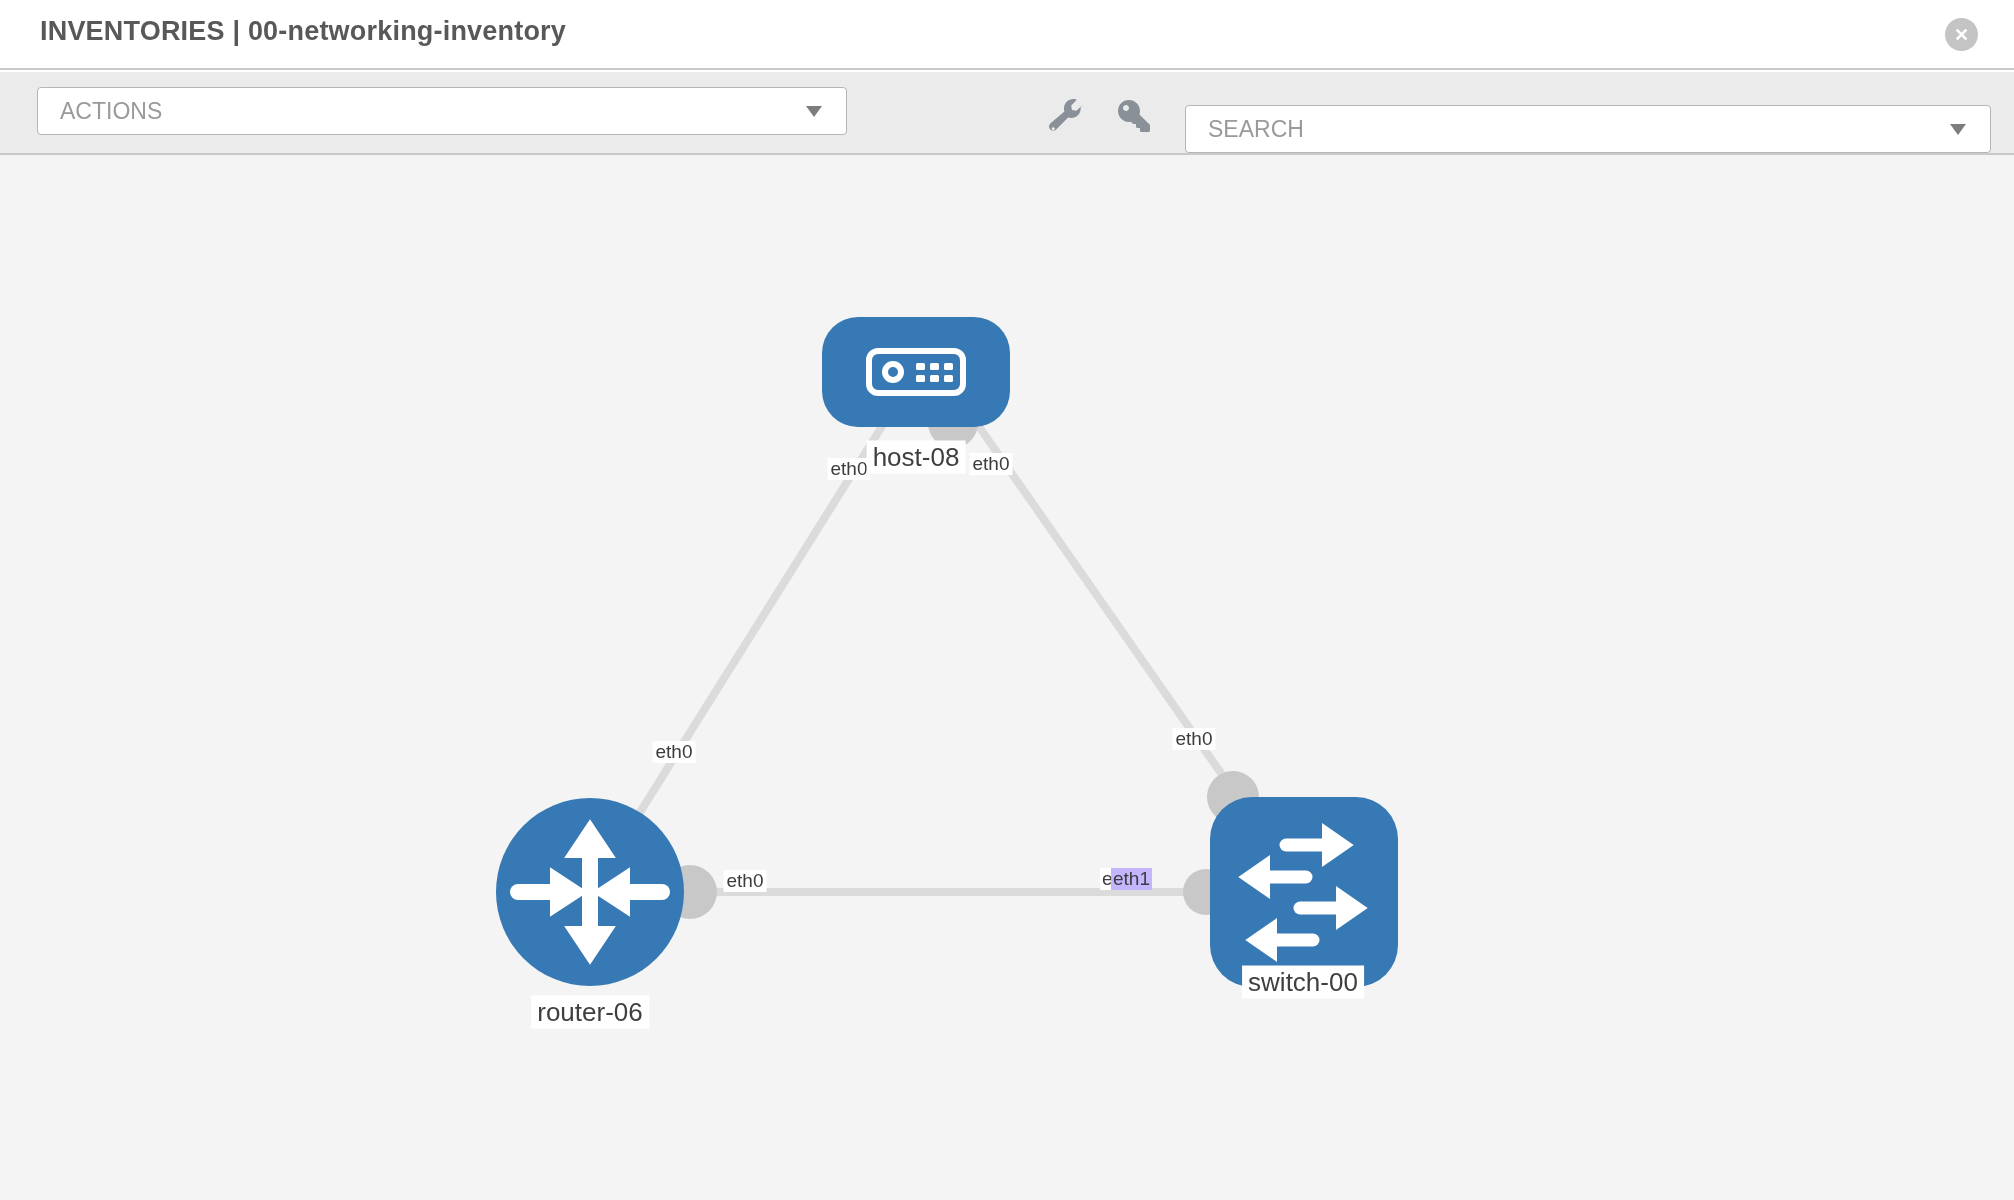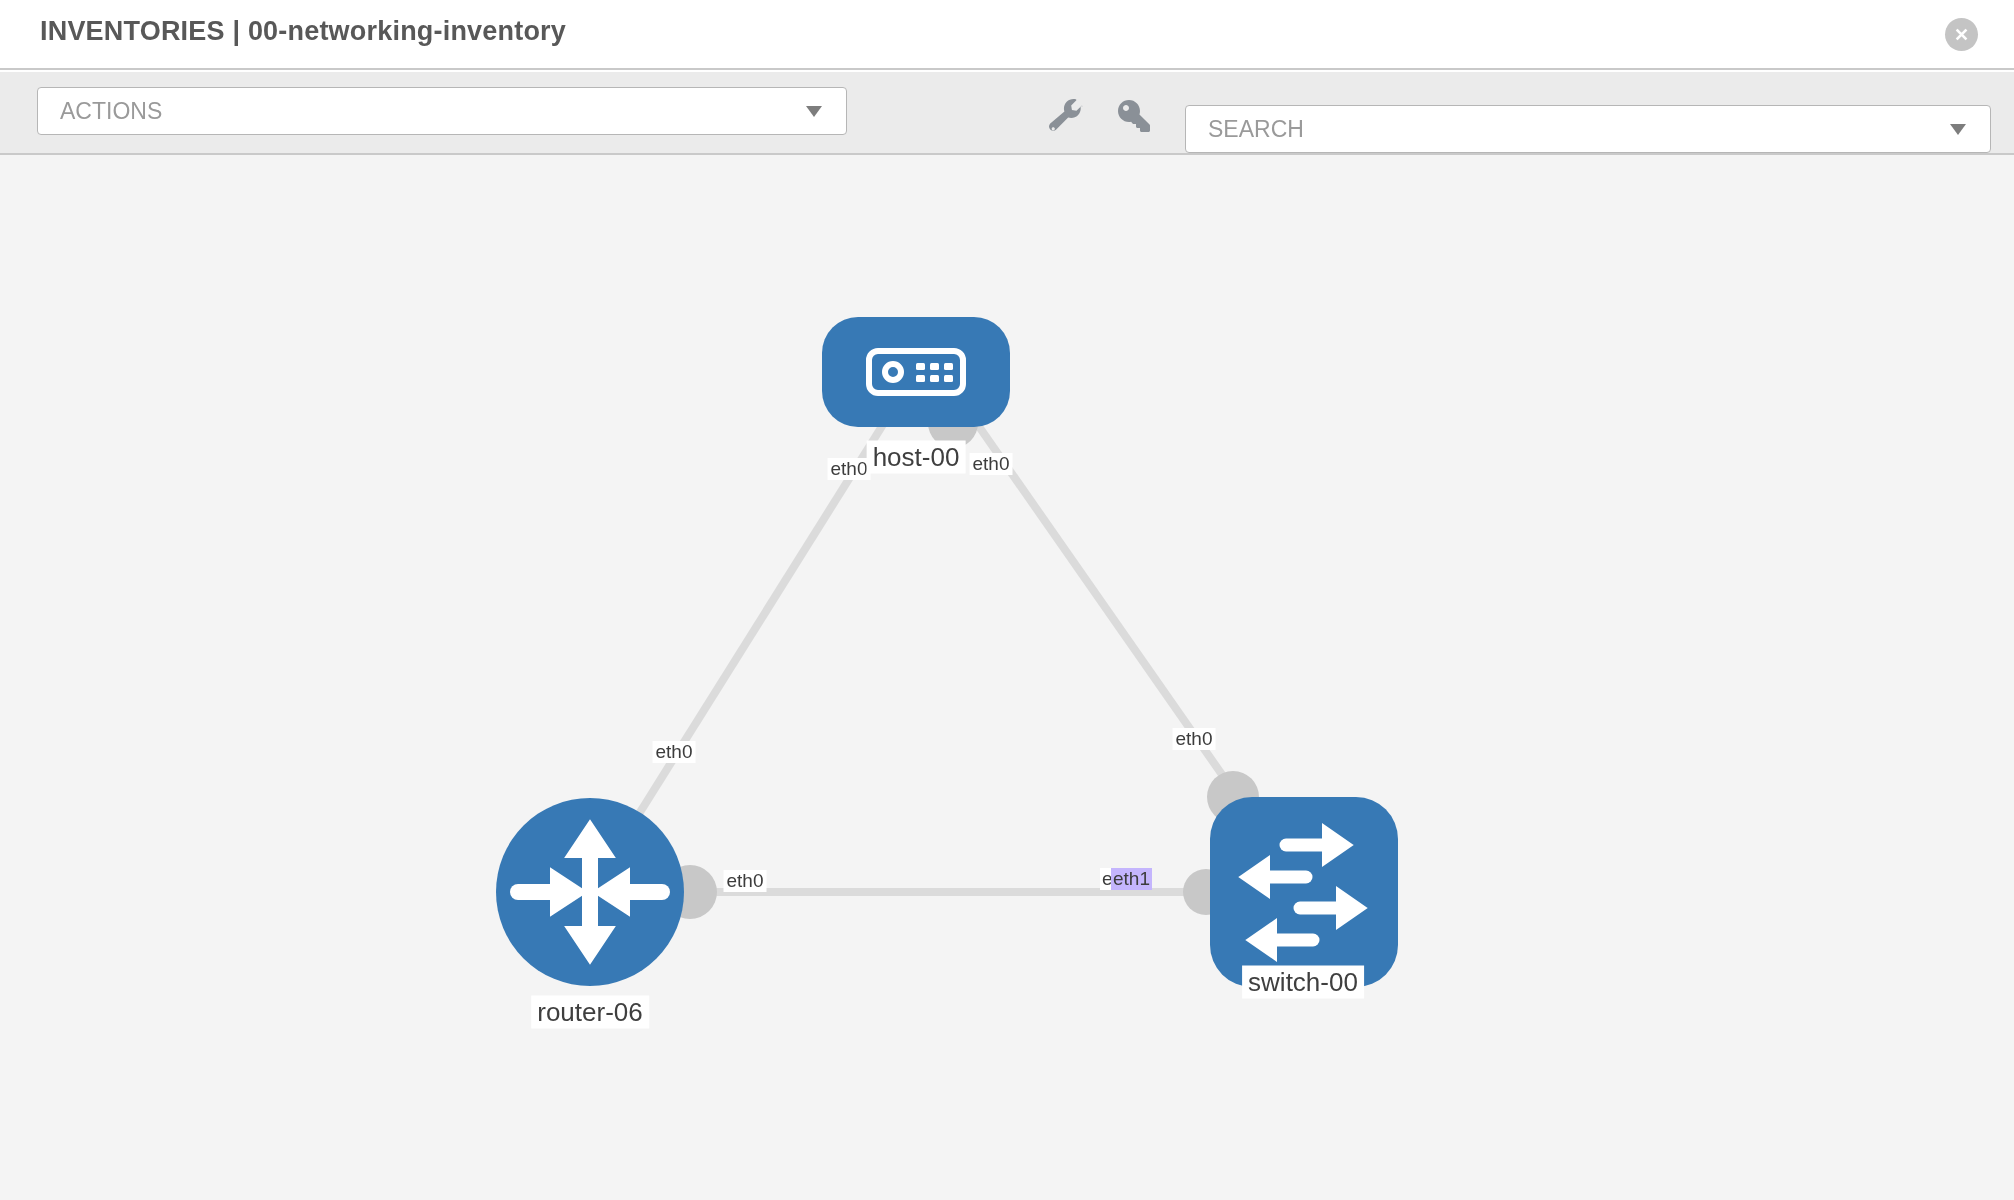--- a/index.html
+++ b/index.html
@@ -134,21 +134,21 @@
         <line x1="1306" y1="722" x2="1266" y2="722"></line>
         <polygon points="1240,722 1269,702 1269,742" stroke-width="2"></polygon>
         <line x1="1300" y1="753" x2="1340" y2="753"></line>
         <polygon points="1366,753 1337,733 1337,773" stroke-width="2"></polygon>
         <line x1="1313" y1="785" x2="1273" y2="785"></line>
         <polygon points="1247,785 1276,765 1276,805" stroke-width="2"></polygon>
       </g>
     </g>
   </svg>
 
-  <div class="node-label" style="left:916px; top:302px;">host-00</div>
+  <div class="node-label" style="left:916px; top:302px;">host-08</div>
   <div class="node-label" style="left:590px; top:857px;">router-06</div>
   <div class="node-label" style="left:1303px; top:827px;">switch-00</div>
 
   <div class="if-label" style="left:849px; top:314px;">eth0</div>
   <div class="if-label" style="left:991px; top:309px;">eth0</div>
   <div class="if-label" style="left:674px; top:597px;">eth0</div>
   <div class="if-label" style="left:1194px; top:584px;">eth0</div>
   <div class="if-label" style="left:745px; top:726px;">eth0</div>
 
   <div id="if-overlap">

